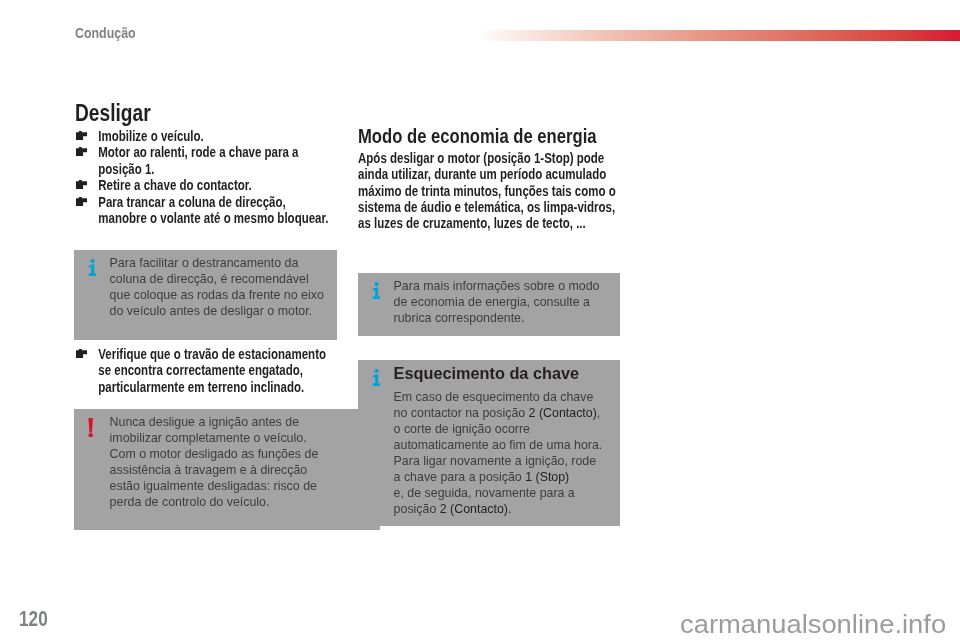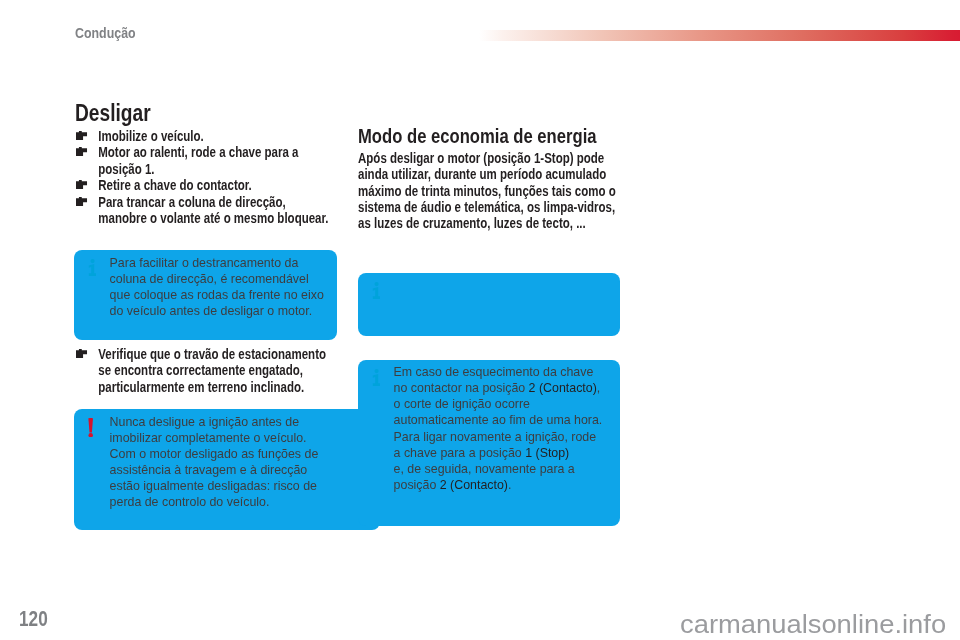--- a/index.html
+++ b/index.html
@@ -22,21 +22,21 @@
 
   ul.bullets{list-style:none;margin:0;padding:0;}
   ul.bullets li{position:relative;padding-left:27.8px;margin:0;
                 font-size:14.4px;font-weight:bold;color:#231f20;line-height:16.4px;}
   .arrow{position:absolute;left:0px;top:-1px;width:13.9px;height:9px;}
 
   .h2{font-size:20.8px;font-weight:bold;color:#231f20;line-height:20px;margin:0;white-space:nowrap;}
   .bodytext{font-size:14.4px;font-weight:bold;color:#231f20;line-height:16.4px;margin-top:3.3px;}
 
   
-  .box{position:absolute;background:#0ea5e9;box-sizing:border-box;border-radius:8px;}
+  .box{position:absolute;background:#a3a3a3;box-sizing:border-box;}
   .box .ic{position:absolute;left:13.7px;line-height:0;}
   .boxbody{position:absolute;left:35.6px;width:220px;}
   .boxtext{font-size:12.4px;color:#3d3d40;line-height:16.1px;margin:0;}
   .boxtext b{font-weight:normal;color:#231f20;}
   .boxtitle{font-size:16.3px;font-weight:bold;color:#231f20;line-height:19px;margin-bottom:5.6px;}
 
   .pageno{position:absolute;left:18.5px;top:608.5px;font-size:21.5px;font-weight:bold;color:#7f8184;line-height:21.5px;
           transform:scaleX(0.8);transform-origin:left top;}
   .wm{position:absolute;left:680px;top:610.6px;font-size:26.7px;color:#9b9c9f;line-height:26.7px;white-space:nowrap;transform:scaleX(1.025);transform-origin:left top;}
 </style>
@@ -128,29 +128,33 @@
   </div>
 
 
   <div class="box" style="left:358px;top:273px;width:262px;height:63px;">
     <span class="ic" style="top:8.6px;">
       <svg width="8.6" height="17.5" viewBox="0 0 86 175">
           <circle cx="46" cy="21" r="21" fill="#00a3db"></circle>
           <path d="M62 50v92h24v30H8v-30h24V81L8 88V66z" fill="#00a3db"></path>
         </svg>
     </span>
+    <div class="boxbody" style="top:4.8px;">
+      <p class="boxtext">Para mais informações sobre o modo de economia de energia, consulte a rubrica correspondente.</p>
+    </div>
   </div>
 
   <div class="box" style="left:358px;top:360px;width:262px;height:166px;">
     <span class="ic" style="top:8.6px;">
       <svg width="8.6" height="17.5" viewBox="0 0 86 175">
           <circle cx="46" cy="21" r="21" fill="#00a3db"></circle>
           <path d="M62 50v92h24v30H8v-30h24V81L8 88V66z" fill="#00a3db"></path>
         </svg>
     </span>
     <div class="boxbody" style="top:4.2px;width:211px;">
+      <div class="boxtitle">Esquecimento da chave</div>
       <p class="boxtext"><span>Em caso de esquecimento da chave</span><br><span>no contactor na posição </span><b>2 (Contacto)</b><span>,</span><br><span>o corte de ignição ocorre</span><br><span>automaticamente ao fim de uma hora.</span><br><span>Para ligar novamente a ignição, rode</span><br><span>a chave para a posição </span><b>1 (Stop)</b><br><span>e, de seguida, novamente para a</span><br><span>posição </span><b>2 (Contacto)</b><span>.</span></p>
     </div>
   </div>
 
   <div class="pageno">120</div>
   <div class="wm">carmanualsonline.info</div>
 </div>
 
 </body></html>

